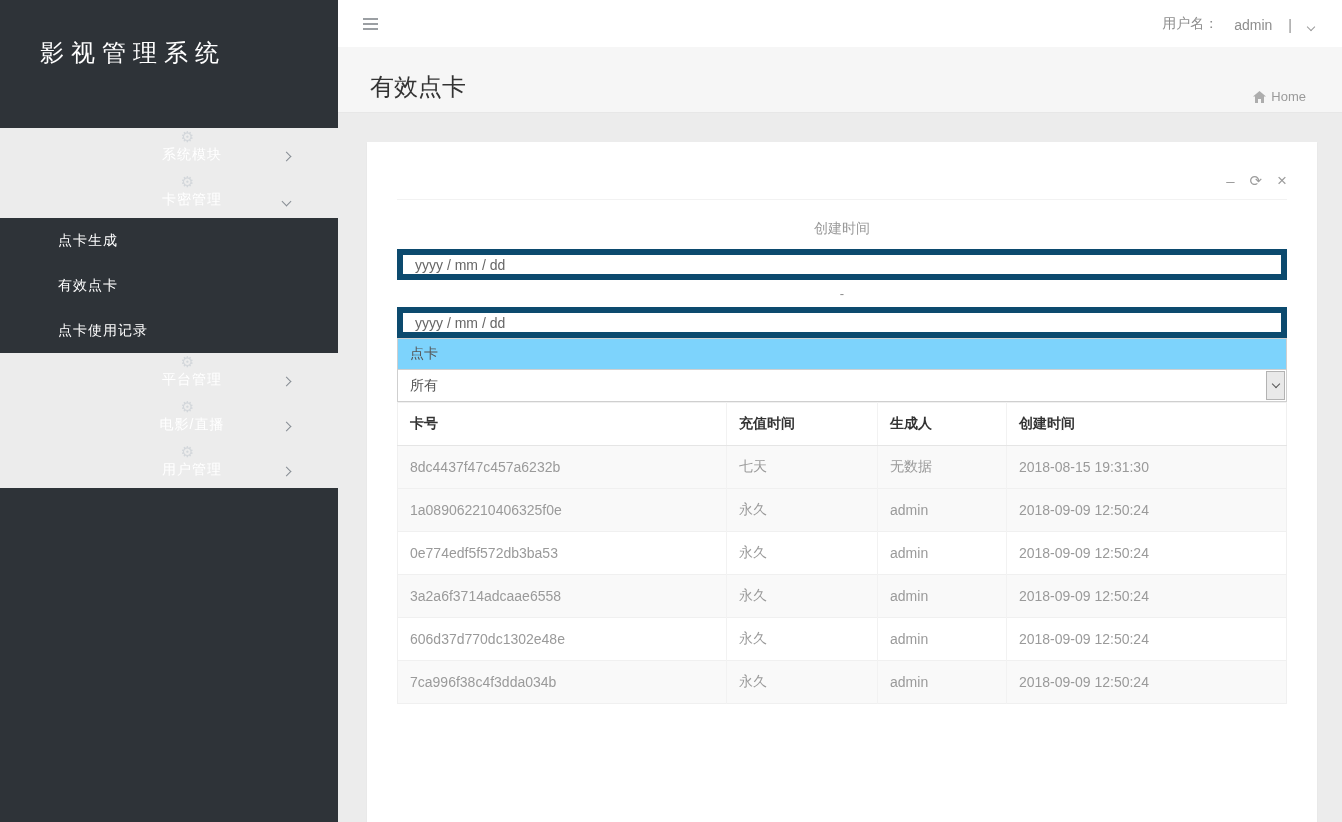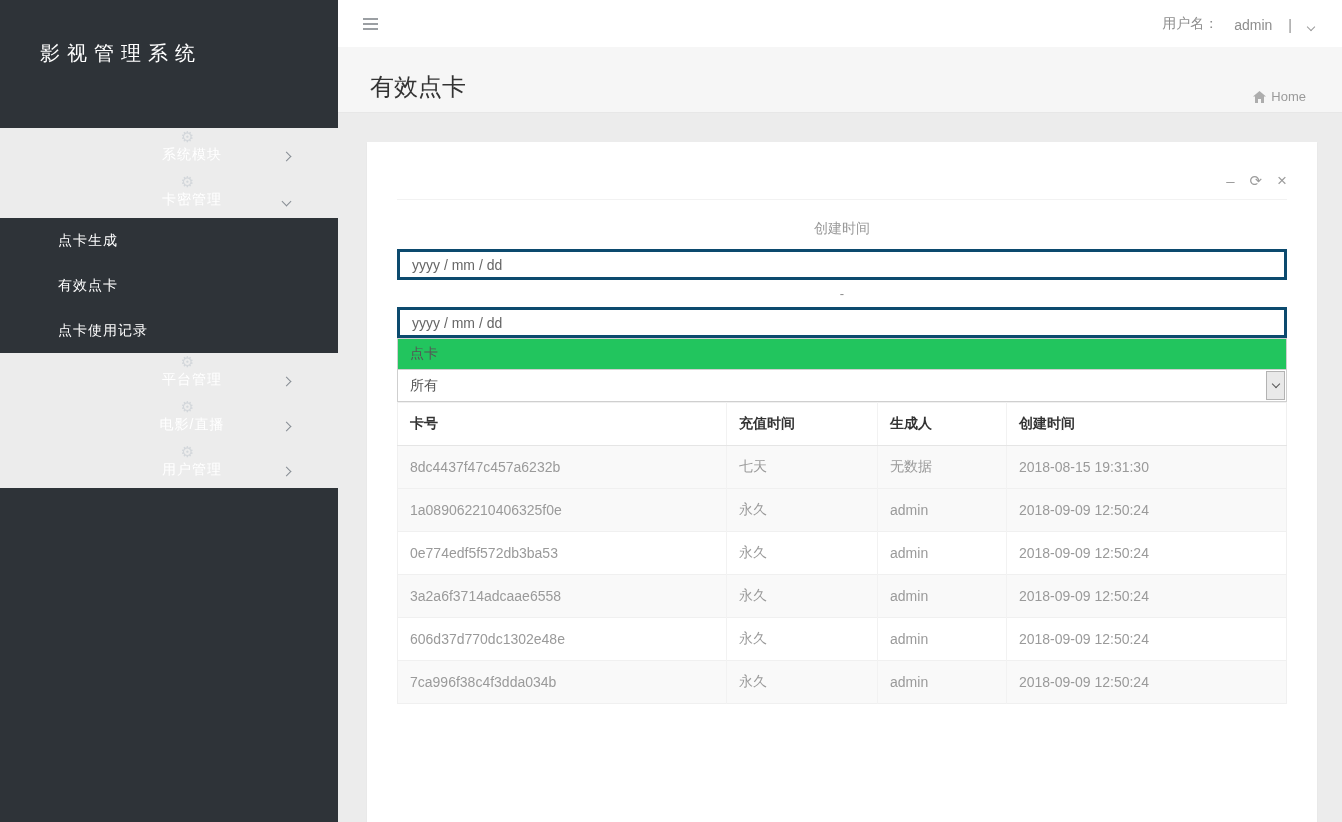--- a/index.html
+++ b/index.html
@@ -5,21 +5,21 @@
   * { box-sizing: border-box; margin: 0; padding: 0; }
   html,body { width:1342px; height:822px; overflow:hidden; }
   body {
     font-family: "Liberation Sans", "DejaVu Sans", sans-serif;
     display:flex; background:#ececec; color:#333;
   }
 
   
   .sidebar { width:338px; min-width:338px; height:822px; background:#2e3338; }
   .sidebar-title {
-    color:#fff; font-size:20px; letter-spacing:7px; font-weight:400;
+    color:#fff; font-size:24px; letter-spacing:7px; font-weight:400;
     padding:38px 0 0 40px; line-height:30px;
   }
   .nav { margin-top:60px; }
   .nav-item {
     position:relative; height:45px; display:flex; align-items:center;
     color:#fff; font-size:14px; cursor:pointer;
   }
   .nav-item.main { padding-left:46px; }
   .nav-item.sub  { padding-left:58px; }
   .nav-item .gear { width:18px; font-size:15px; color:#d3d7db; margin-right:9px; text-align:center; }
@@ -65,28 +65,28 @@
     margin:0 0 0 0;
   }
   .panel-tools .tool { cursor:pointer; font-size:15px; line-height:1; color:#9d9d9d; }
   .panel-tools .tool.close { font-size:17px; }
   .panel-divider { margin:0 30px; border-bottom:1px solid #f2f2f2; }
   .panel-body { padding:20px 30px 0; }
 
   
   .form-label-center { text-align:center; color:#9a9a9a; font-size:14px; margin-bottom:11px; }
   .date-input {
-    width:100%; height:31px; border:3px solid #0c4a6e; background:#fff;
+    width:100%; height:31px; border:6px solid #0c4a6e; background:#fff;
     font-size:14px; color:#555; padding:0 12px; outline:none; display:block;
     font-family:"Liberation Sans","DejaVu Sans",sans-serif;
   }
   .date-input::placeholder { color:#666; opacity:1; }
   .range-sep { text-align:center; color:#8a8a8a; font-size:13px; height:27px; line-height:27px; }
   .static-box {
-    height:31px; border:1px solid #cfcfcf; border-bottom:none; background:#22c55e;
+    height:31px; border:1px solid #cfcfcf; border-bottom:none; background:#7dd3fc;
     font-size:14px; color:#555; padding:8px 12px; display:flex; align-items:center;
   }
   .select {
     position:relative; height:33px; border:1px solid #cfcfcf; background:#fff;
     font-size:14px; color:#555; padding:0 26px 0 12px; display:flex; align-items:center;
     cursor:pointer;
   }
   .select-arrow {
     position:absolute; right:1px; top:1px; bottom:1px; width:19px;
     background:#e9e9e9; border:1px solid #b3b3b3;

